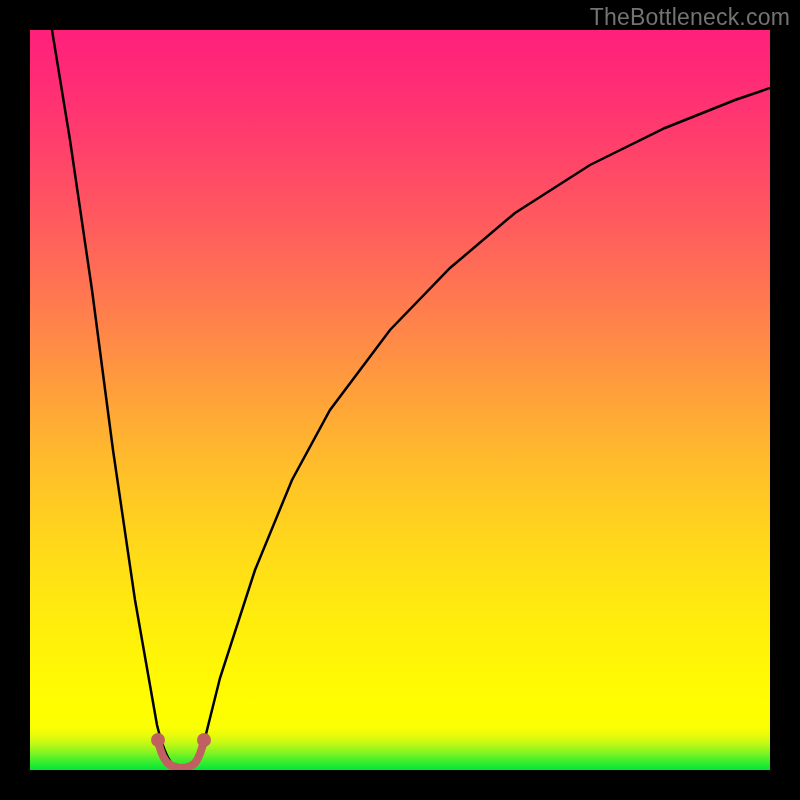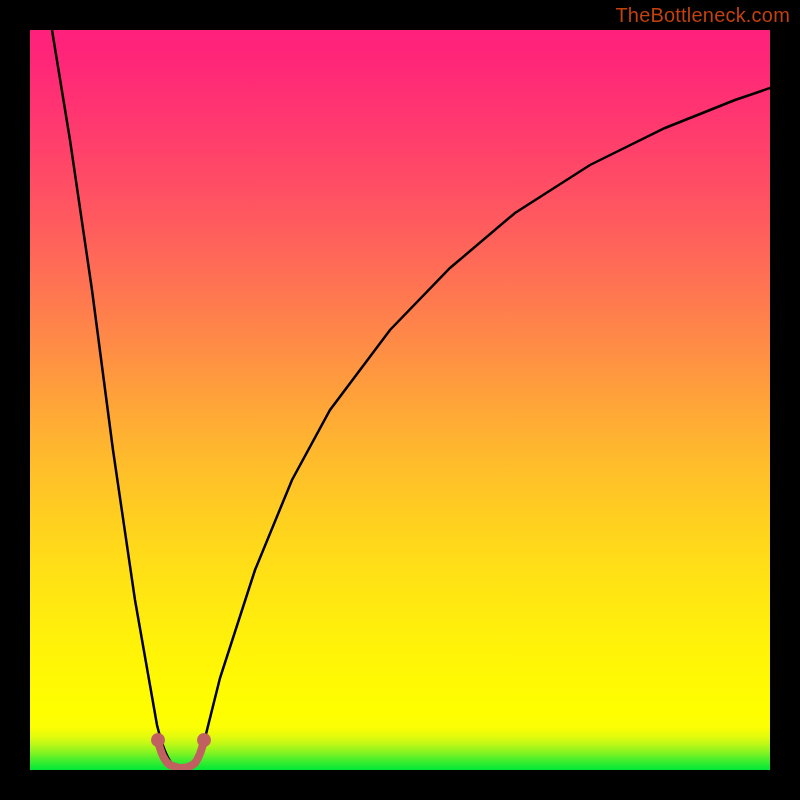--- a/index.html
+++ b/index.html
@@ -41,22 +41,22 @@
         #ff5b5e 74%,
         #ff4668 82%,
         #ff3571 89%,
         #ff2877 95%,
         #ff207b 100%);
     }
     .watermark {
       position: absolute;
       top: 4px;
       right: 10px;
-      color: #c2410c;
-      font-size: 20px;
+      color: #737373;
+      font-size: 23px;
       font-weight: normal;
       letter-spacing: 0.2px;
     }
     .svg-overlay {
       position: absolute;
       left: 30px;
       top: 30px;
       width: 740px;
       height: 740px;
     }

